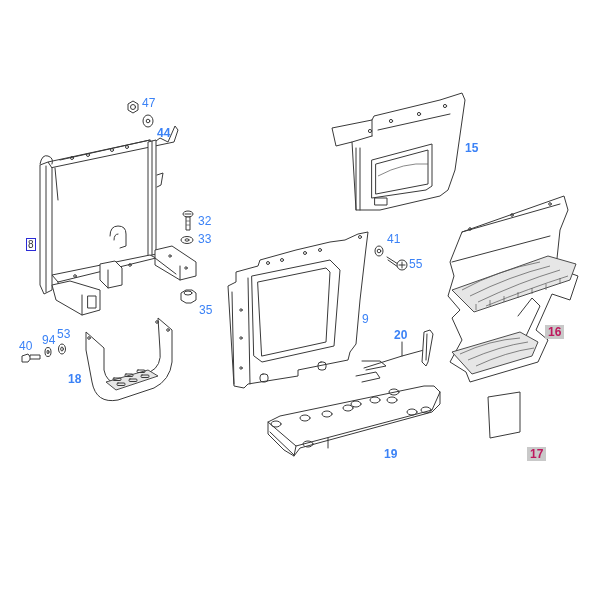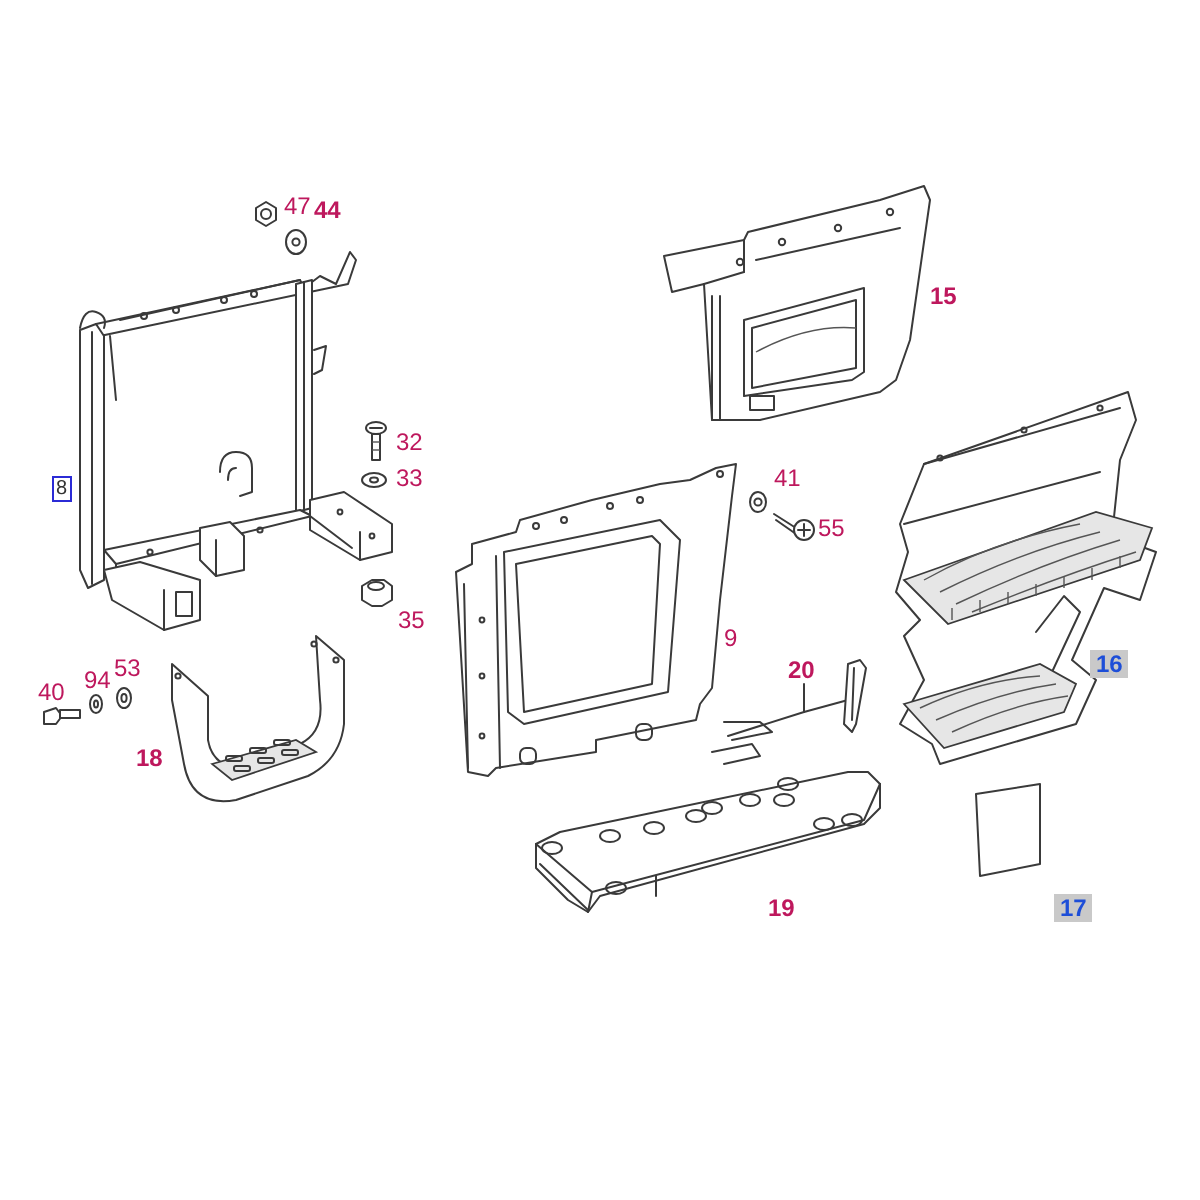--- a/index.html
+++ b/index.html
@@ -2,23 +2,23 @@
 <html><head>
 <meta charset="utf-8">
 <style>
   html, body { margin: 0; padding: 0; background: #ffffff; }
   #canvas { position: relative; width: 600px; height: 600px; background: #ffffff; overflow: hidden; font-family: "Liberation Sans", "DejaVu Sans", sans-serif; }
   svg.drawing { position: absolute; left: 0; top: 0; width: 600px; height: 600px; }
   svg.drawing .ln { fill: none; stroke: #3a3a3a; stroke-width: 1; stroke-linejoin: round; stroke-linecap: round; }
   svg.drawing .fill { fill: #ffffff; stroke: #3a3a3a; stroke-width: 1; stroke-linejoin: round; }
   svg.drawing .shade { fill: #e6e6e6; stroke: #3a3a3a; stroke-width: 0.9; }
   svg.drawing .thin { fill: none; stroke: #555; stroke-width: 0.7; }
-  .label { position: absolute; font-size: 12px; color: #be185d; line-height: 12px; white-space: nowrap; }
+  .label { position: absolute; font-size: 12px; color: #3b82f6; line-height: 12px; white-space: nowrap; }
   .label.bold { font-weight: bold; }
-  .label.hl-gray { background: #c9c9c9; padding: 1px 3px; font-weight: bold; color: #1d4ed8; }
+  .label.hl-gray { background: #c9c9c9; padding: 1px 3px; font-weight: bold; color: #be185d; }
   .label.hl-blue { border: 1.5px solid #2b2bd6; padding: 0 1px; font-size: 10px; line-height: 11px; color: #333; }
 </style>
 </head>
 <body>
 
 <div id="canvas">
 
 <svg class="drawing" viewBox="0 0 600 600">
 
   <g>
@@ -216,21 +216,21 @@
         <circle class="ln" cx="550" cy="204" r="1.3"></circle>
   </g>
 
   <g>
     <polygon class="fill" points="488,397 520,392 520,432 490,438"></polygon>
   </g>
 </svg>
 
 <span class="label hl-blue" style="left:26px;top:238px;">8</span>
 <span class="label" style="left:142px;top:97px;">47</span>
-<span class="label bold" style="left:157px;top:99px;">44</span>
+<span class="label bold" style="left:157px;top:127px;">44</span>
 <span class="label" style="left:198px;top:215px;">32</span>
 <span class="label" style="left:198px;top:233px;">33</span>
 <span class="label" style="left:199px;top:304px;">35</span>
 <span class="label" style="left:19px;top:340px;">40</span>
 <span class="label" style="left:42px;top:334px;">94</span>
 <span class="label" style="left:57px;top:328px;">53</span>
 <span class="label bold" style="left:68px;top:373px;">18</span>
 <span class="label bold" style="left:465px;top:142px;">15</span>
 <span class="label" style="left:387px;top:233px;text-align:right;">41</span>
 <span class="label" style="left:409px;top:258px;">55</span>

